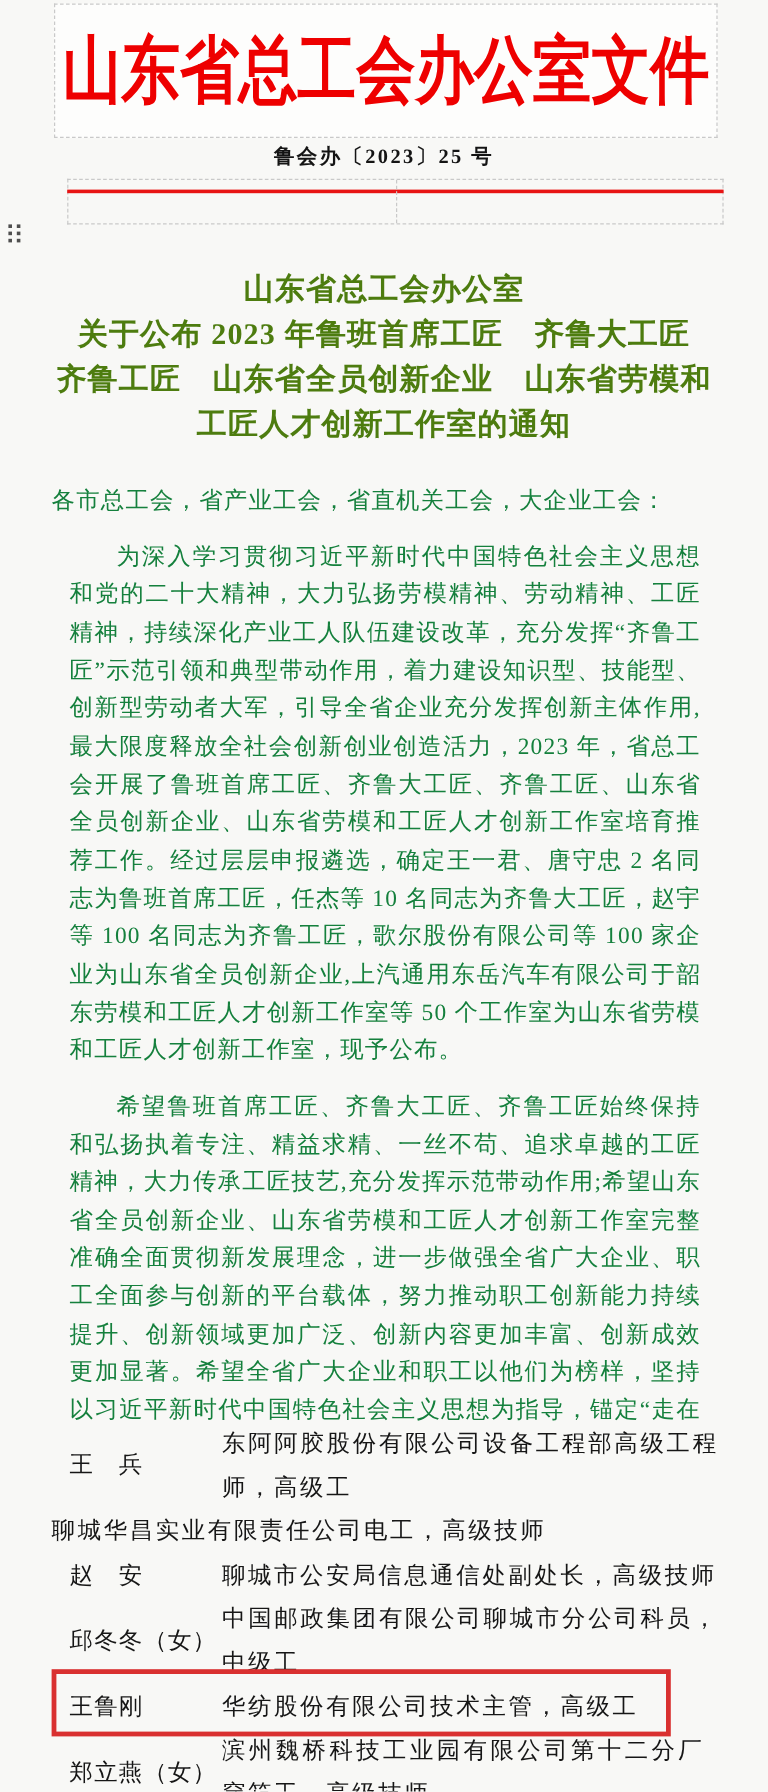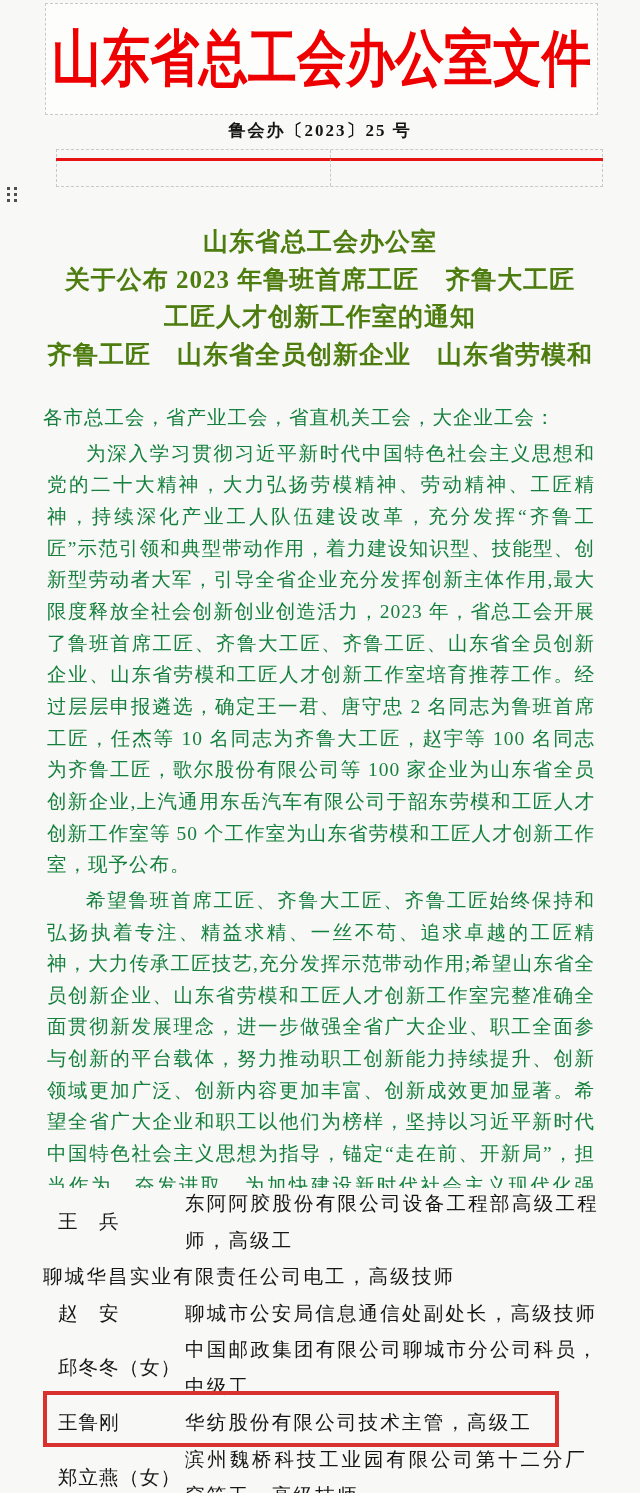--- a/index.html
+++ b/index.html
@@ -55,21 +55,21 @@
     color:#4d7c0f;letter-spacing:1px;
   }
 
   
   .body-text{
     position:absolute;top:402px;left:43px;width:556px;height:786px;
     font-size:19.5px;line-height:31.65px;letter-spacing:1px;
     text-align:justify;overflow:hidden;color:#15803d;
   }
   .salutation{text-align:left;}
-  .body-text p{margin:4px;text-indent:2em;}
+  .body-text p{margin:15px;text-indent:2em;}
 
   
   .name-list{
     position:absolute;top:1186px;left:43px;width:556px;
     font-size:19.5px;line-height:36.5px;color:#161616;
   }
   .row{display:flex;align-items:center;}
   .row .name{flex:none;width:142px;padding-left:15px;box-sizing:border-box;letter-spacing:1px;white-space:nowrap;}
   .row .desc{width:414px;letter-spacing:2.2px;text-align:justify;}
   .row.r6 .desc{width:402px;}
@@ -102,22 +102,22 @@
       <i></i>
       <i></i>
       <i></i>
       <i></i>
       <i></i>
   </div>
 
   <div class="doc-title">
     <div>山东省总工会办公室</div>
     <div>关于公布 2023 年鲁班首席工匠　齐鲁大工匠</div>
+    <div>齐鲁工匠　山东省全员创新企业　山东省劳模和</div>
     <div>工匠人才创新工作室的通知</div>
-    <div>齐鲁工匠　山东省全员创新企业　山东省劳模和</div>
   </div>
 
   <div class="body-text">
     <div class="salutation">各市总工会，省产业工会，省直机关工会，大企业工会：</div>
     <p>为深入学习贯彻习近平新时代中国特色社会主义思想和党的二十大精神，大力弘扬劳模精神、劳动精神、工匠精神，持续深化产业工人队伍建设改革，充分发挥“齐鲁工匠”示范引领和典型带动作用，着力建设知识型、技能型、创新型劳动者大军，引导全省企业充分发挥创新主体作用,最大限度释放全社会创新创业创造活力，2023 年，省总工会开展了鲁班首席工匠、齐鲁大工匠、齐鲁工匠、山东省全员创新企业、山东省劳模和工匠人才创新工作室培育推荐工作。经过层层申报遴选，确定王一君、唐守忠 2 名同志为鲁班首席工匠，任杰等 10 名同志为齐鲁大工匠，赵宇等 100 名同志为齐鲁工匠，歌尔股份有限公司等 100 家企业为山东省全员创新企业,上汽通用东岳汽车有限公司于韶东劳模和工匠人才创新工作室等 50 个工作室为山东省劳模和工匠人才创新工作室，现予公布。</p>
     <p>希望鲁班首席工匠、齐鲁大工匠、齐鲁工匠始终保持和弘扬执着专注、精益求精、一丝不苟、追求卓越的工匠精神，大力传承工匠技艺,充分发挥示范带动作用;希望山东省全员创新企业、山东省劳模和工匠人才创新工作室完整准确全面贯彻新发展理念，进一步做强全省广大企业、职工全面参与创新的平台载体，努力推动职工创新能力持续提升、创新领域更加广泛、创新内容更加丰富、创新成效更加显著。希望全省广大企业和职工以他们为榜样，坚持以习近平新时代中国特色社会主义思想为指导，锚定“走在前、开新局”，担当作为、奋发进取，为加快建设新时代社会主义现代化强省、谱写中国式现代化山东篇章作出新的更大贡献。</p>
   </div>
 
   <div class="name-list">
     <div class="row">

